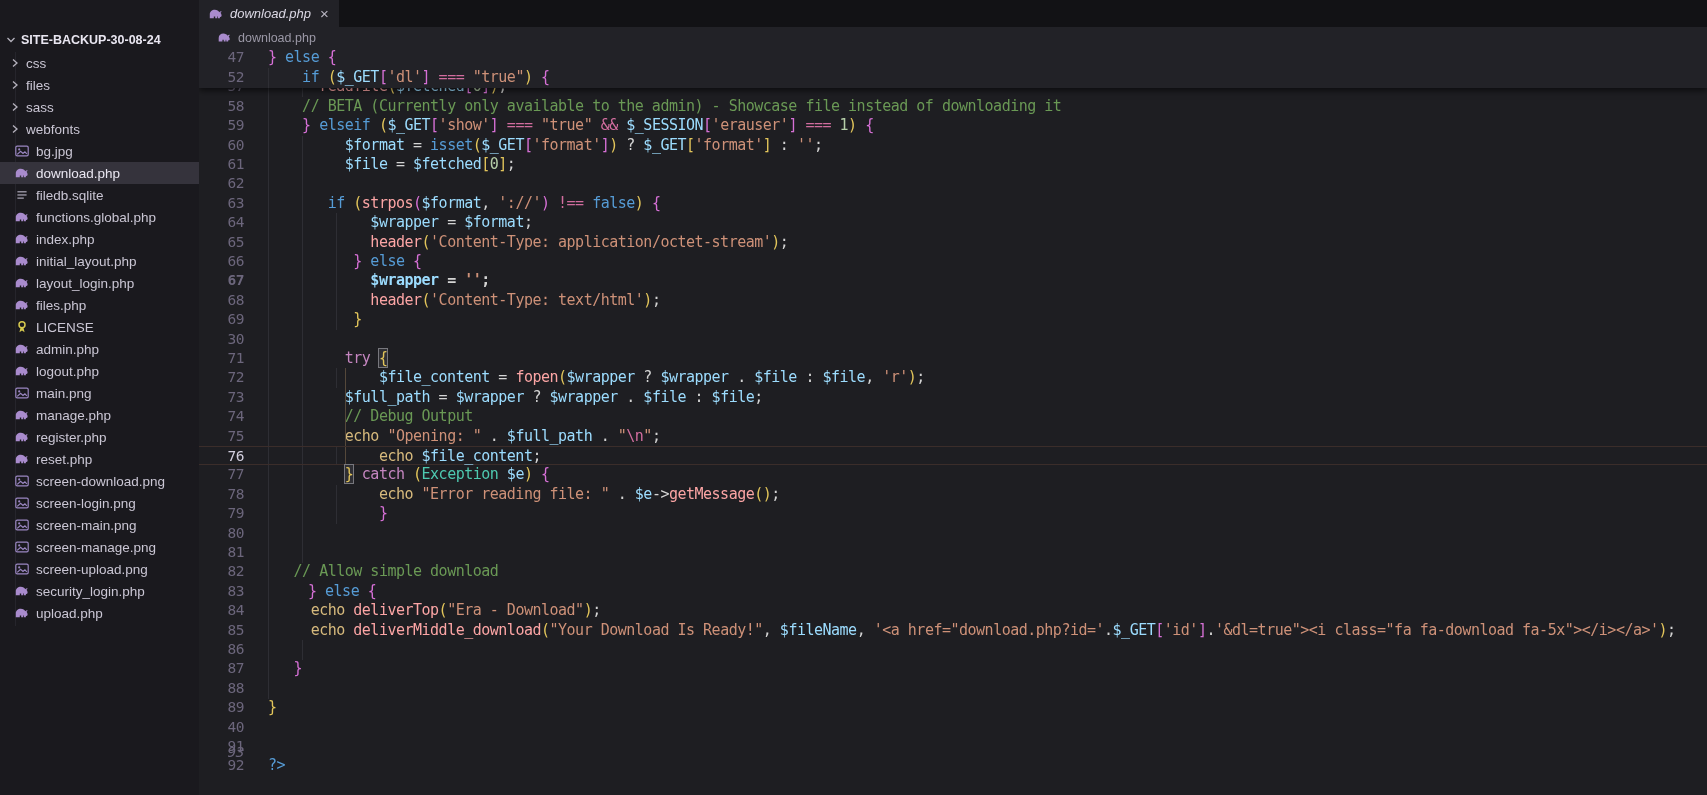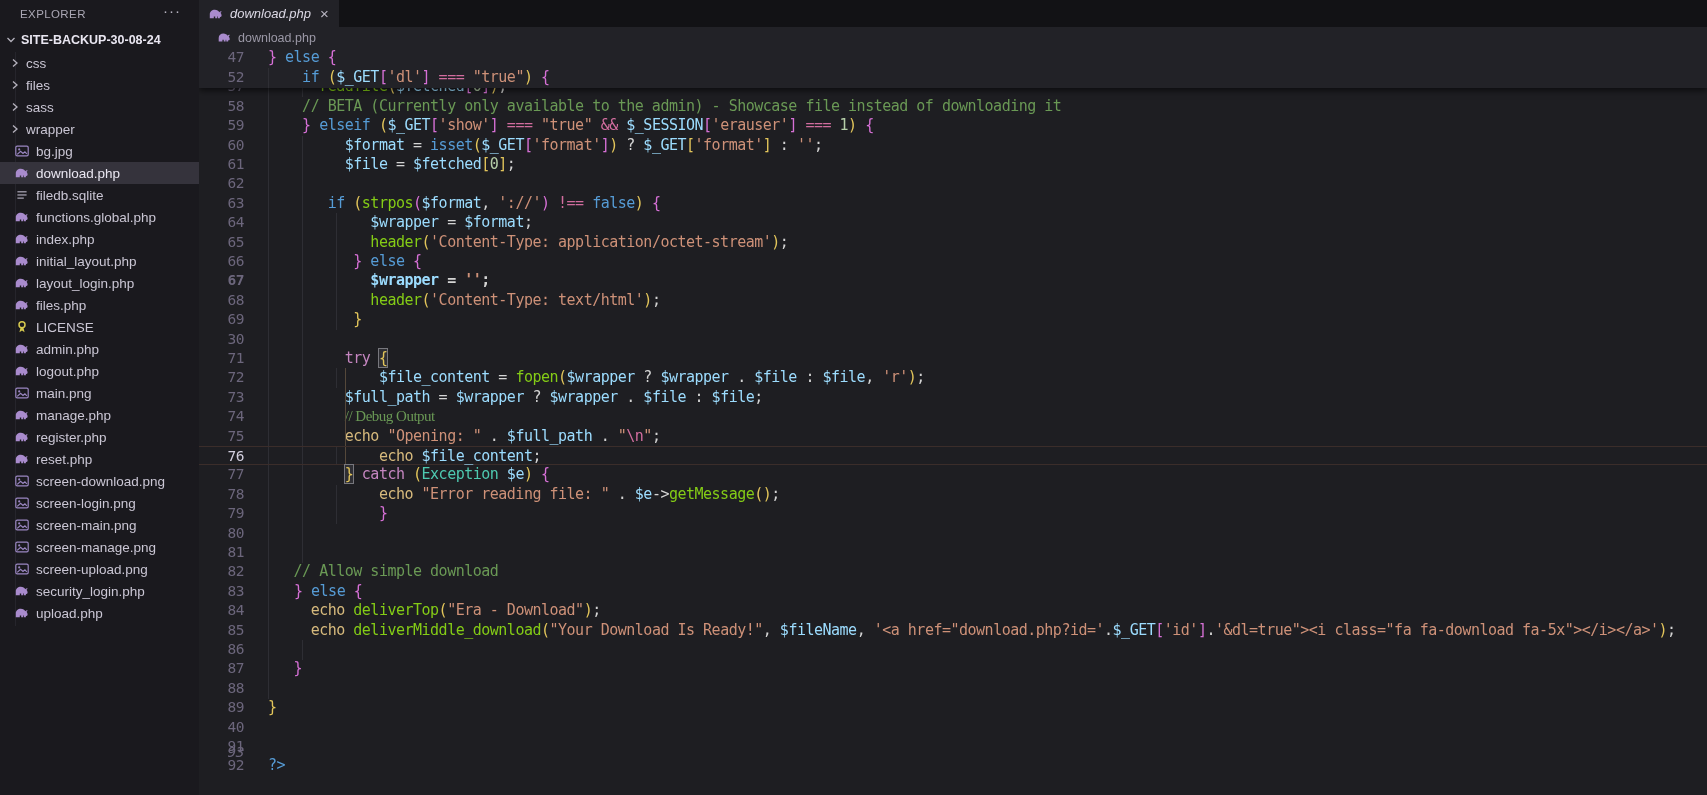--- a/index.html
+++ b/index.html
@@ -50,42 +50,38 @@
   
   #sticky{position:absolute;left:0;top:0;right:0;height:39px;background:#222227;z-index:4;
           box-shadow:0 3px 6px rgba(0,0,0,.55);border-bottom:1px solid #0c0c0e;}
   #sticky .line{position:relative;background:#222227;}
 
   
   .tk-pln,.tk-pun{color:#d4d4d4}
   .tk-kwb{color:#569cd6}
   .tk-kwp{color:#c586c0}
   .tk-op{color:#d16d9e}
-  .tk-fn{color:#84cc16}
+  .tk-fn{color:#fca5a5}
   .tk-echo{color:#d7ba7d}
   .tk-var{color:#9cdcfe}
   .tk-str{color:#ce9178}
   .tk-esc{color:#d16d9e}
   .tk-num{color:#b5cea8}
   .tk-cmt{color:#6a9955}
   .tk-cls{color:#4ec9b0}
   .tk-bg{color:#e2c55b}
   .tk-bp{color:#d670d6}
   .tk-bgm{color:#e2c55b;outline:1px solid #77777d;background:rgba(110,110,118,.22);}
 </style>
 </head>
 <body>
 
 <div id="app">
 
   <div id="sidebar">
-    <div id="sb-head">
-      <span id="sb-title">EXPLORER</span>
-      <span id="sb-actions">···</span>
-    </div>
     <div id="sb-project">
       <span class="chev"><svg viewBox="0 0 16 16" width="16" height="16">
             <polyline points="4.5,6 8,9.5 11.5,6" fill="none" stroke="#b5b2bd" stroke-width="1.3"></polyline>
           </svg></span>
       <span class="pname">SITE-BACKUP-30-08-24</span>
     </div>
     <div id="sb-guide"></div>
     <div id="sb-items">
         <div class="sb-row">
           <span class="chev"><svg viewBox="0 0 16 16" width="100%" height="100%">
@@ -102,21 +98,21 @@
         <div class="sb-row">
           <span class="chev"><svg viewBox="0 0 16 16" width="100%" height="100%">
               <polyline points="6,4.5 10,8 6,11.5" fill="none" stroke="#b5b2bd" stroke-width="1.3"></polyline>
             </svg></span>
           <span class="lbl">sass</span>
         </div>
         <div class="sb-row">
           <span class="chev"><svg viewBox="0 0 16 16" width="100%" height="100%">
               <polyline points="6,4.5 10,8 6,11.5" fill="none" stroke="#b5b2bd" stroke-width="1.3"></polyline>
             </svg></span>
-          <span class="lbl">wrapper</span>
+          <span class="lbl">webfonts</span>
         </div>
         <div class="sb-row">
           <span class="ficon"><svg viewBox="0 0 16 16" width="100%" height="100%">
               <rect x="1.8" y="3.2" width="12.4" height="9.6" rx="1.4" fill="none" stroke="#9b87c2" stroke-width="1.2"></rect>
               <circle cx="5.2" cy="6.4" r="1.05" fill="#9b87c2"></circle>
               <path d="M3.2 11.4 L6.6 8.4 L9 10.4 L10.9 8.9 L12.8 10.9" fill="none" stroke="#9b87c2" stroke-width="1.2"></path>
             </svg></span>
           <span class="lbl">bg.jpg</span>
         </div>
         <div class="sb-row sel">
@@ -292,30 +288,30 @@
         <div class="line" style="top: 165.2px;"><span class="guide" style="left: 69px;"></span><span class="guide" style="left: 103.12px;"></span><span class="guide" style="left: 137.24px;"></span><span class="ln">64</span><span style="padding-left: 102.36px;"><span class="tk-var">$wrapper</span><span class="tk-pun"> = </span><span class="tk-var">$format</span><span class="tk-pun">;</span></span></div>
         <div class="line" style="top: 184.6px;"><span class="guide" style="left: 69px;"></span><span class="guide" style="left: 103.12px;"></span><span class="guide" style="left: 137.24px;"></span><span class="ln">65</span><span style="padding-left: 102.36px;"><span class="tk-fn">header</span><span class="tk-bg">(</span><span class="tk-str">'Content-Type: application/octet-stream'</span><span class="tk-bg">)</span><span class="tk-pun">;</span></span></div>
         <div class="line" style="top: 204px;"><span class="guide" style="left: 69px;"></span><span class="guide" style="left: 103.12px;"></span><span class="guide" style="left: 137.24px;"></span><span class="ln">66</span><span style="padding-left: 85.3px;"><span class="tk-bp">}</span><span class="tk-pln"> </span><span class="tk-kwb">else</span><span class="tk-pln"> </span><span class="tk-bp">{</span></span></div>
         <div class="line" style="top: 223.4px; font-weight: bold;"><span class="guide" style="left: 69px;"></span><span class="guide" style="left: 103.12px;"></span><span class="guide" style="left: 137.24px;"></span><span class="ln">67</span><span style="padding-left: 102.36px;"><span class="tk-var">$wrapper</span><span class="tk-pun"> = </span><span class="tk-str">''</span><span class="tk-pun">;</span></span></div>
         <div class="line" style="top: 242.8px;"><span class="guide" style="left: 69px;"></span><span class="guide" style="left: 103.12px;"></span><span class="guide" style="left: 137.24px;"></span><span class="ln">68</span><span style="padding-left: 102.36px;"><span class="tk-fn">header</span><span class="tk-bg">(</span><span class="tk-str">'Content-Type: text/html'</span><span class="tk-bg">)</span><span class="tk-pun">;</span></span></div>
         <div class="line" style="top: 262.2px;"><span class="guide" style="left: 69px;"></span><span class="guide" style="left: 103.12px;"></span><span class="guide" style="left: 137.24px;"></span><span class="ln">69</span><span style="padding-left: 85.3px;"><span class="tk-bg">}</span></span></div>
         <div class="line" style="top: 281.6px;"><span class="guide" style="left: 69px;"></span><span class="guide" style="left: 103.12px;"></span><span class="ln">30</span><span style="padding-left: 76.77px;"></span></div>
         <div class="line" style="top: 301px;"><span class="guide" style="left: 69px;"></span><span class="guide" style="left: 103.12px;"></span><span class="ln">71</span><span style="padding-left: 76.77px;"><span class="tk-kwp">try</span><span class="tk-pln"> </span><span class="tk-bgm">{</span></span></div>
         <div class="line" style="top: 320.4px;"><span class="guide" style="left: 69px;"></span><span class="guide" style="left: 103.12px;"></span><span class="guide" style="left: 137.24px;"></span><span class="guide scope" style="left: 145.77px;"></span><span class="ln">72</span><span style="padding-left: 110.89px;"><span class="tk-var">$file_content</span><span class="tk-pun"> = </span><span class="tk-fn">fopen</span><span class="tk-bg">(</span><span class="tk-var">$wrapper</span><span class="tk-pun"> ? </span><span class="tk-var">$wrapper</span><span class="tk-pun"> . </span><span class="tk-var">$file</span><span class="tk-pun"> : </span><span class="tk-var">$file</span><span class="tk-pun">, </span><span class="tk-str">'r'</span><span class="tk-bg">)</span><span class="tk-pun">;</span></span></div>
         <div class="line" style="top: 339.8px;"><span class="guide" style="left: 69px;"></span><span class="guide" style="left: 103.12px;"></span><span class="guide scope" style="left: 145.77px;"></span><span class="ln">73</span><span style="padding-left: 76.77px;"><span class="tk-var">$full_path</span><span class="tk-pun"> = </span><span class="tk-var">$wrapper</span><span class="tk-pun"> ? </span><span class="tk-var">$wrapper</span><span class="tk-pun"> . </span><span class="tk-var">$file</span><span class="tk-pun"> : </span><span class="tk-var">$file</span><span class="tk-pun">;</span></span></div>
-        <div class="line" style="top: 359.2px;"><span class="guide" style="left: 69px;"></span><span class="guide" style="left: 103.12px;"></span><span class="guide scope" style="left: 145.77px;"></span><span class="ln">74</span><span style="padding-left: 76.77px; font-family: Liberation Serif, serif;"><span class="tk-cmt">// Debug Output</span></span></div>
+        <div class="line" style="top: 359.2px;"><span class="guide" style="left: 69px;"></span><span class="guide" style="left: 103.12px;"></span><span class="guide scope" style="left: 145.77px;"></span><span class="ln">74</span><span style="padding-left: 76.77px;"><span class="tk-cmt">// Debug Output</span></span></div>
         <div class="line" style="top: 378.6px;"><span class="guide" style="left: 69px;"></span><span class="guide" style="left: 103.12px;"></span><span class="guide scope" style="left: 145.77px;"></span><span class="ln">75</span><span style="padding-left: 76.77px;"><span class="tk-echo">echo</span><span class="tk-pln"> </span><span class="tk-str">"Opening: "</span><span class="tk-pun"> . </span><span class="tk-var">$full_path</span><span class="tk-pun"> . </span><span class="tk-str">"</span><span class="tk-esc">\n</span><span class="tk-str">"</span><span class="tk-pun">;</span></span></div>
         <div class="line active" style="top: 398px;"><span class="guide" style="left: 69px;"></span><span class="guide" style="left: 103.12px;"></span><span class="guide" style="left: 137.24px;"></span><span class="guide scope" style="left: 145.77px;"></span><span class="ln">76</span><span style="padding-left: 110.89px;"><span class="tk-echo">echo</span><span class="tk-pln"> </span><span class="tk-var">$file_content</span><span class="tk-pun">;</span></span></div>
         <div class="line" style="top: 417.4px;"><span class="guide" style="left: 69px;"></span><span class="guide" style="left: 103.12px;"></span><span class="ln">77</span><span style="padding-left: 76.77px;"><span class="tk-bgm">}</span><span class="tk-pln"> </span><span class="tk-kwp">catch</span><span class="tk-pln"> </span><span class="tk-bg">(</span><span class="tk-cls">Exception</span><span class="tk-pln"> </span><span class="tk-var">$e</span><span class="tk-bg">)</span><span class="tk-pln"> </span><span class="tk-bp">{</span></span></div>
         <div class="line" style="top: 436.8px;"><span class="guide" style="left: 69px;"></span><span class="guide" style="left: 103.12px;"></span><span class="guide" style="left: 137.24px;"></span><span class="ln">78</span><span style="padding-left: 110.89px;"><span class="tk-echo">echo</span><span class="tk-pln"> </span><span class="tk-str">"Error reading file: "</span><span class="tk-pun"> . </span><span class="tk-var">$e</span><span class="tk-pun">-&gt;</span><span class="tk-fn">getMessage</span><span class="tk-bg">(</span><span class="tk-bg">)</span><span class="tk-pun">;</span></span></div>
         <div class="line" style="top: 456.2px;"><span class="guide" style="left: 69px;"></span><span class="guide" style="left: 103.12px;"></span><span class="guide" style="left: 137.24px;"></span><span class="ln">79</span><span style="padding-left: 110.89px;"><span class="tk-bp">}</span></span></div>
         <div class="line" style="top: 475.6px;"><span class="guide" style="left: 69px;"></span><span class="guide" style="left: 103.12px;"></span><span class="ln">80</span><span style="padding-left: 68.24px;"></span></div>
         <div class="line" style="top: 495px;"><span class="guide" style="left: 69px;"></span><span class="guide" style="left: 103.12px;"></span><span class="ln">81</span><span style="padding-left: 68.24px;"></span></div>
         <div class="line" style="top: 514.4px;"><span class="guide" style="left: 69px;"></span><span class="ln">82</span><span style="padding-left: 25.59px;"><span class="tk-cmt">// Allow simple download</span></span></div>
-        <div class="line" style="top: 533.8px;"><span class="guide" style="left: 69px;"></span><span class="ln">83</span><span style="padding-left: 26px;"><span class="tk-bp">}</span><span class="tk-pln"> </span><span class="tk-kwb">else</span><span class="tk-pln"> </span><span class="tk-bp">{</span></span></div>
+        <div class="line" style="top: 533.8px;"><span class="guide" style="left: 69px;"></span><span class="ln">83</span><span style="padding-left: 40px;"><span class="tk-bp">}</span><span class="tk-pln"> </span><span class="tk-kwb">else</span><span class="tk-pln"> </span><span class="tk-bp">{</span></span></div>
         <div class="line" style="top: 553.2px;"><span class="guide" style="left: 69px;"></span><span class="ln">84</span><span style="padding-left: 42.65px;"><span class="tk-echo">echo</span><span class="tk-pln"> </span><span class="tk-fn">deliverTop</span><span class="tk-bg">(</span><span class="tk-str">"Era - Download"</span><span class="tk-bg">)</span><span class="tk-pun">;</span></span></div>
         <div class="line" style="top: 572.6px;"><span class="guide" style="left: 69px;"></span><span class="ln">85</span><span style="padding-left: 42.65px;"><span class="tk-echo">echo</span><span class="tk-pln"> </span><span class="tk-fn">deliverMiddle_download</span><span class="tk-bg">(</span><span class="tk-str">"Your Download Is Ready!"</span><span class="tk-pun">, </span><span class="tk-var">$fileName</span><span class="tk-pun">, </span><span class="tk-str">'&lt;a href="download.php?id='</span><span class="tk-pun">.</span><span class="tk-var">$_GET</span><span class="tk-bp">[</span><span class="tk-str">'id'</span><span class="tk-bp">]</span><span class="tk-pun">.</span><span class="tk-str">'&amp;dl=true"&gt;&lt;i class="fa fa-download fa-5x"&gt;&lt;/i&gt;&lt;/a&gt;'</span><span class="tk-bg">)</span><span class="tk-pun">;</span></span></div>
         <div class="line" style="top: 592px;"><span class="guide" style="left: 69px;"></span><span class="guide" style="left: 103.12px;"></span><span class="ln">86</span><span style="padding-left: 68.24px;"></span></div>
         <div class="line" style="top: 611.4px;"><span class="guide" style="left: 69px;"></span><span class="ln">87</span><span style="padding-left: 25.59px;"><span class="tk-bp">}</span></span></div>
         <div class="line" style="top: 630.8px;"><span class="guide" style="left: 69px;"></span><span class="ln">88</span><span style="padding-left: 34.12px;"></span></div>
         <div class="line" style="top: 650.2px;"><span class="ln">89</span><span style="padding-left: 0px;"><span class="tk-bg">}</span></span></div>
         <div class="line" style="top: 669.6px;"><span class="ln">40</span><span style="padding-left: 0px;"></span></div>
         <div class="line" style="top: 689px;"><span class="ln">91</span><span style="padding-left: 0px;"></span></div>
         <div class="line" style="top: 708.4px;"><span class="ln">92</span><span style="padding-left: 0px;"><span class="tk-kwb">?&gt;</span></span></div>
         <div class="line" style="top: 695px; font-style: italic;"><span class="ln">93</span><span style="padding-left: 0px;"></span></div>

